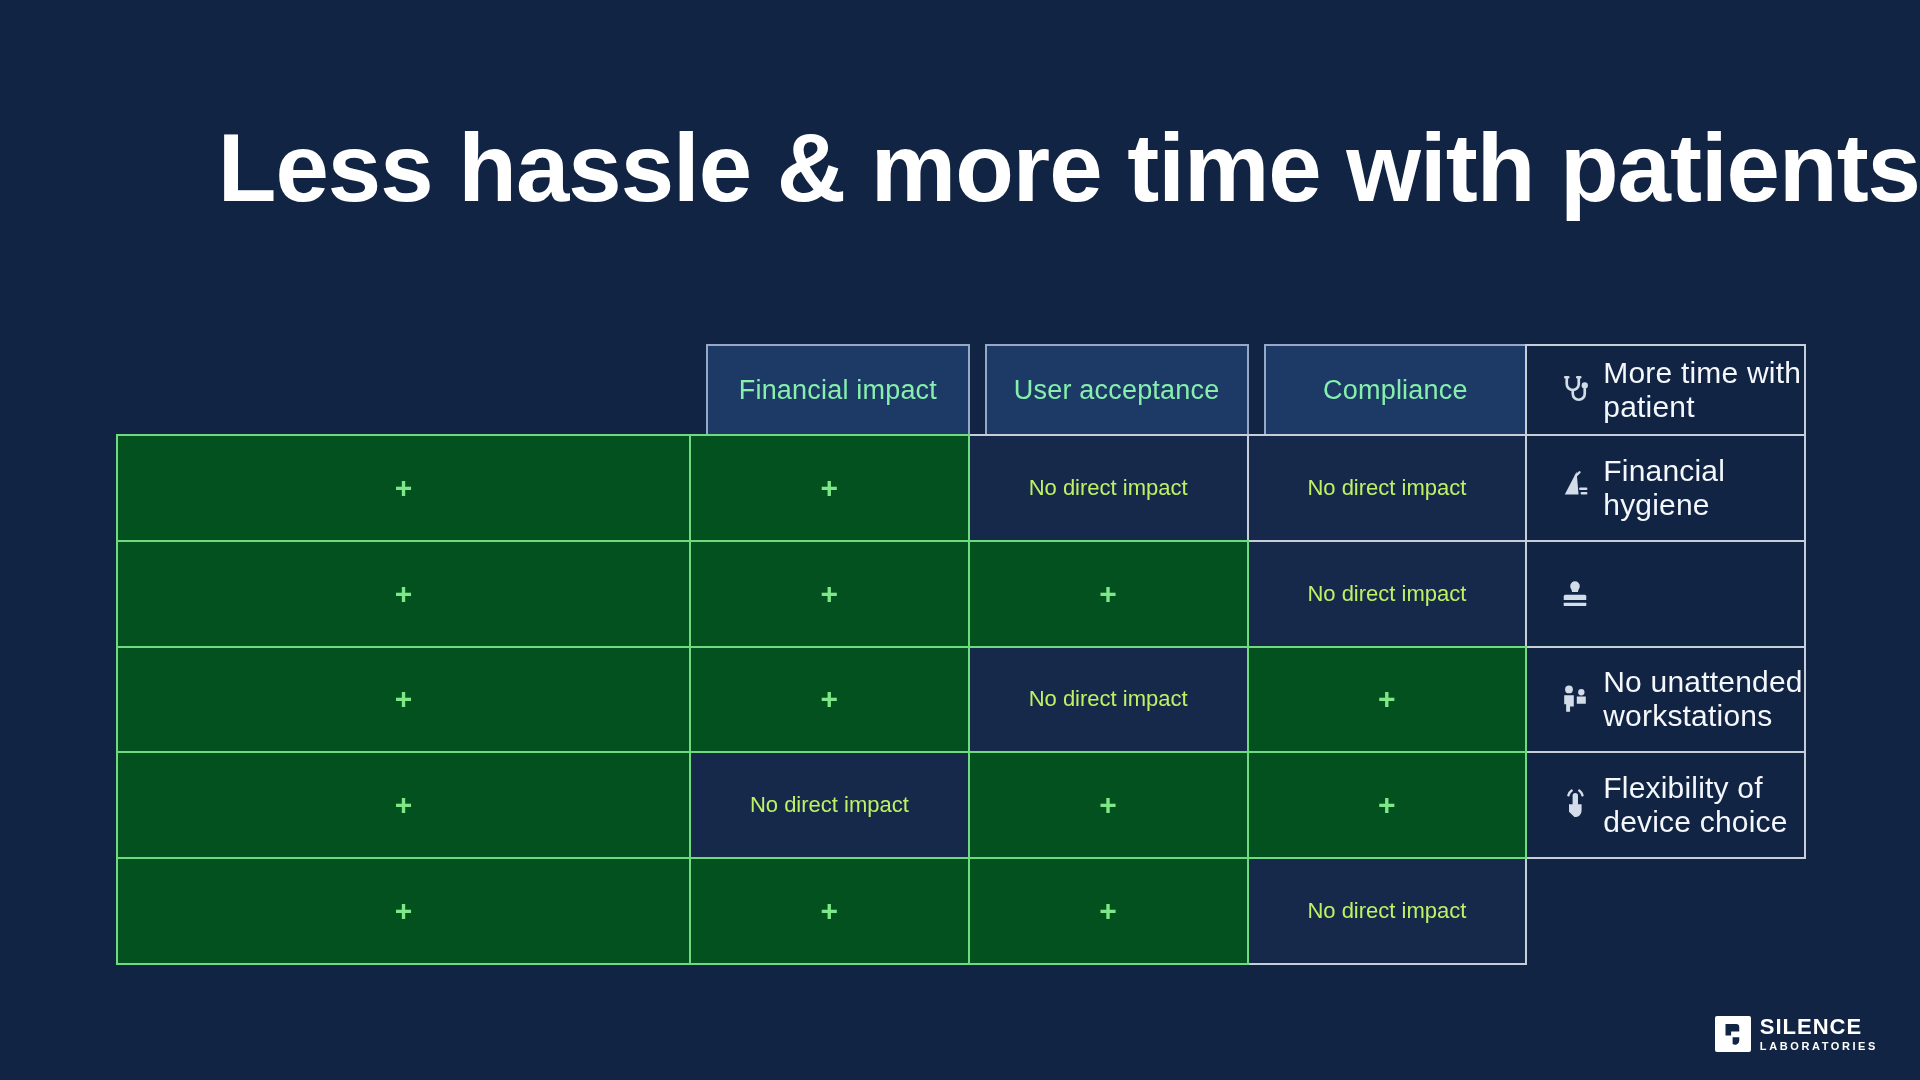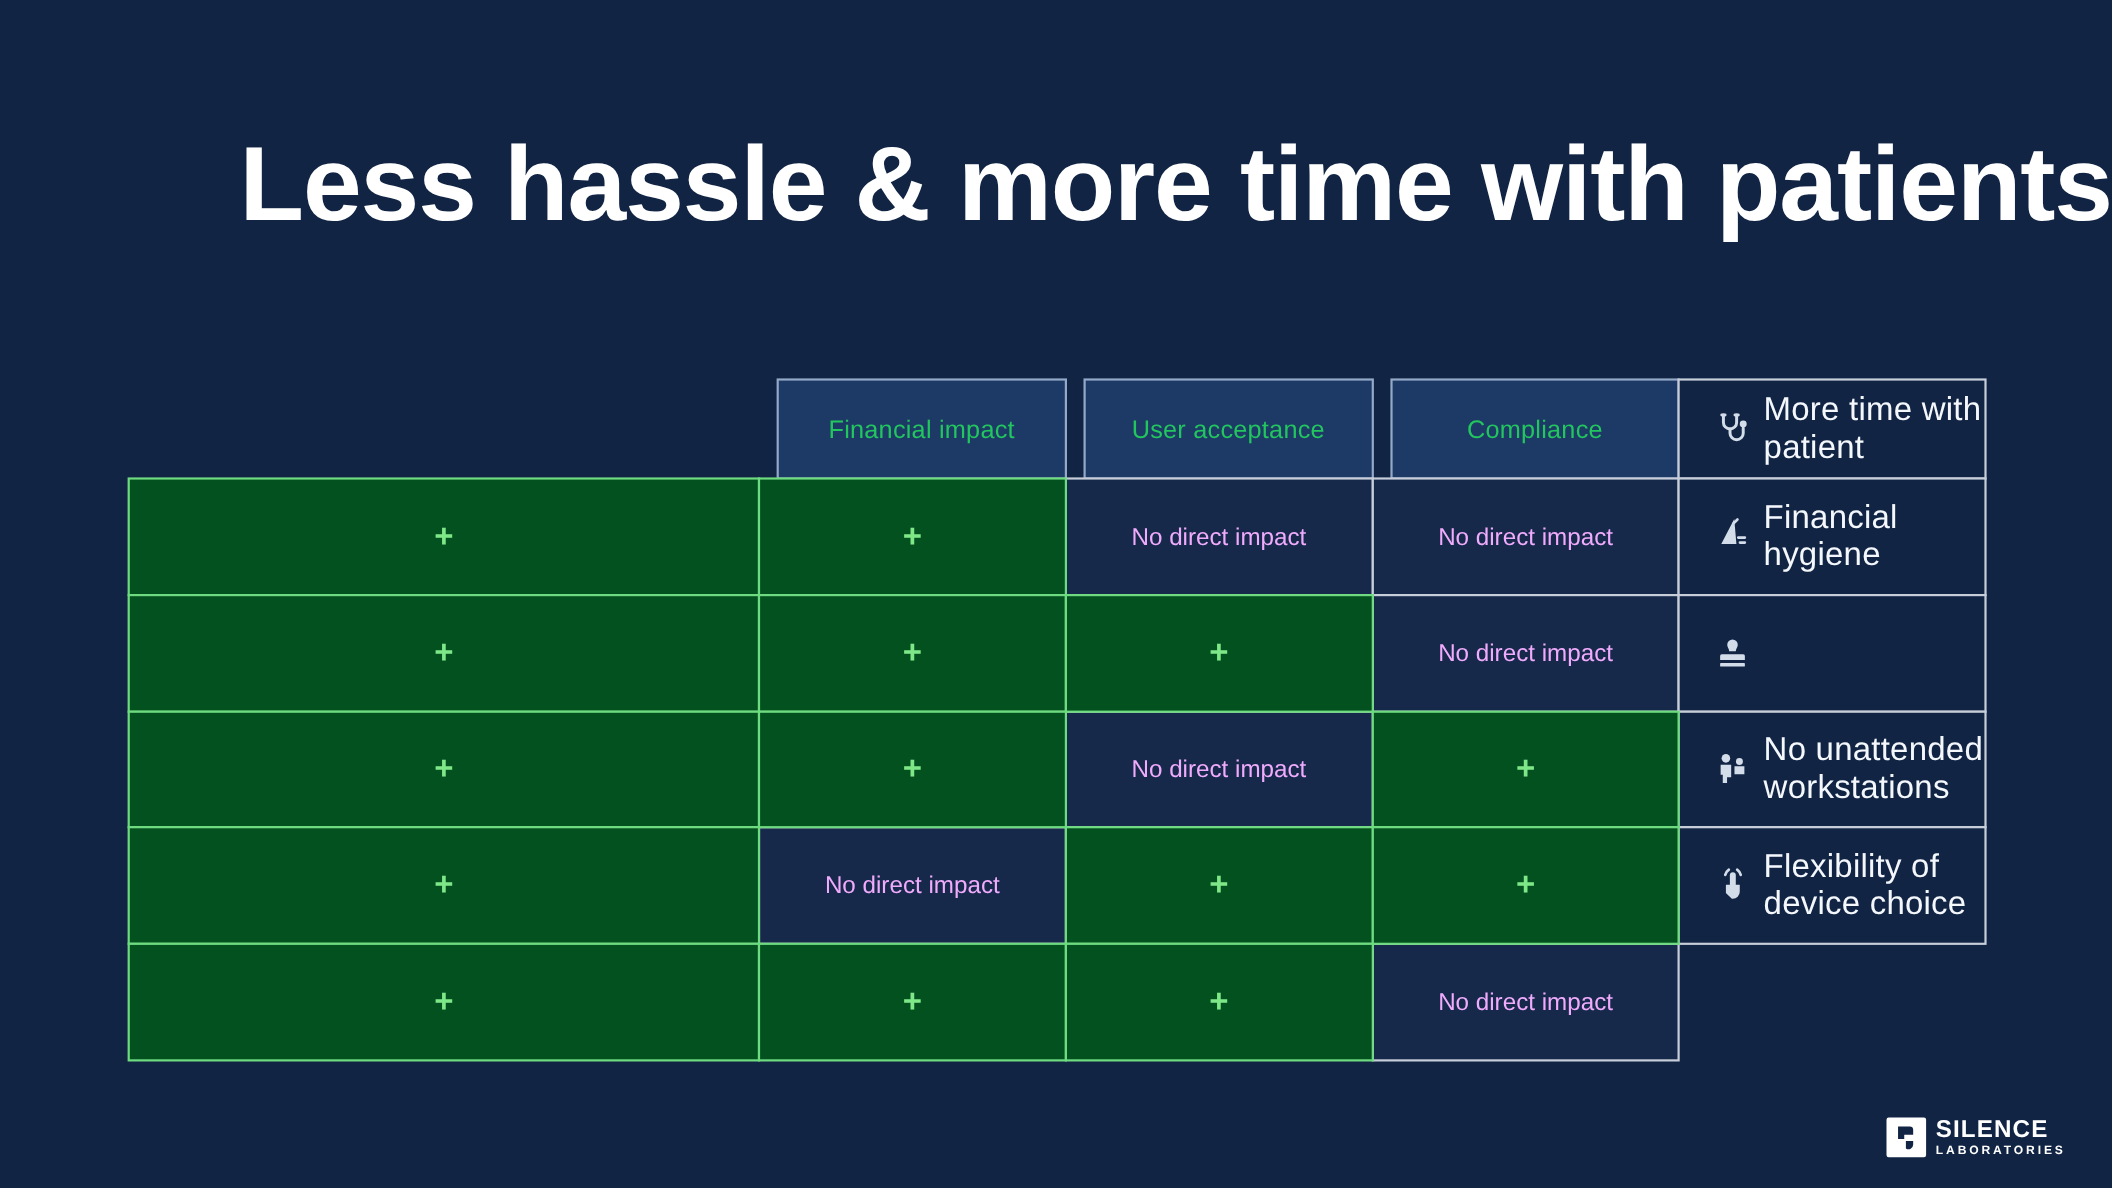--- a/index.html
+++ b/index.html
@@ -31,37 +31,37 @@
   .cell{
     position:relative;
     display:flex;align-items:center;justify-content:center;
     outline:2px solid #c7ced9;
     outline-offset:-1px;
   }
   .cell.corner{outline:none;background:transparent;}
   .cell.header{
     background:#1d3a67;
     outline-color:#94a8c7;
-    color:#22c55e;
-    font-size:23px;
+    color:#86efac;
+    font-size:27px;
     letter-spacing:.2px;
     margin-left:17px;
   }
   .cell.label{
     background:#112444;
     justify-content:flex-start;
     padding-left:30px;
     gap:9px;
     color:#f4f7fb;
     font-size:30px;
     letter-spacing:.2px;
   }
   .cell.none{
     background:#16294b;
-    color:#f0abfc;
+    color:#bef264;
     font-size:22px;
   }
   .cell.plus{
     background:#045120;
     outline-color:#6fdb81;
     z-index:2;
     color:#7ee788;
     font-size:30px;
     font-weight:600;
   }

